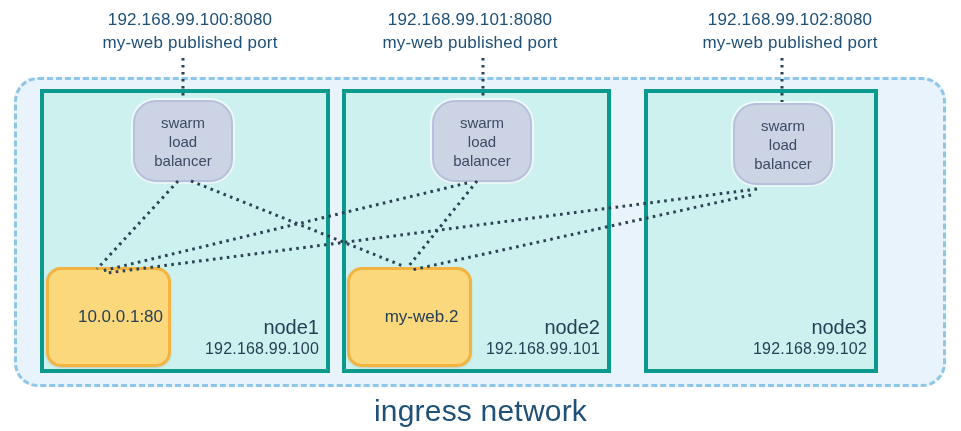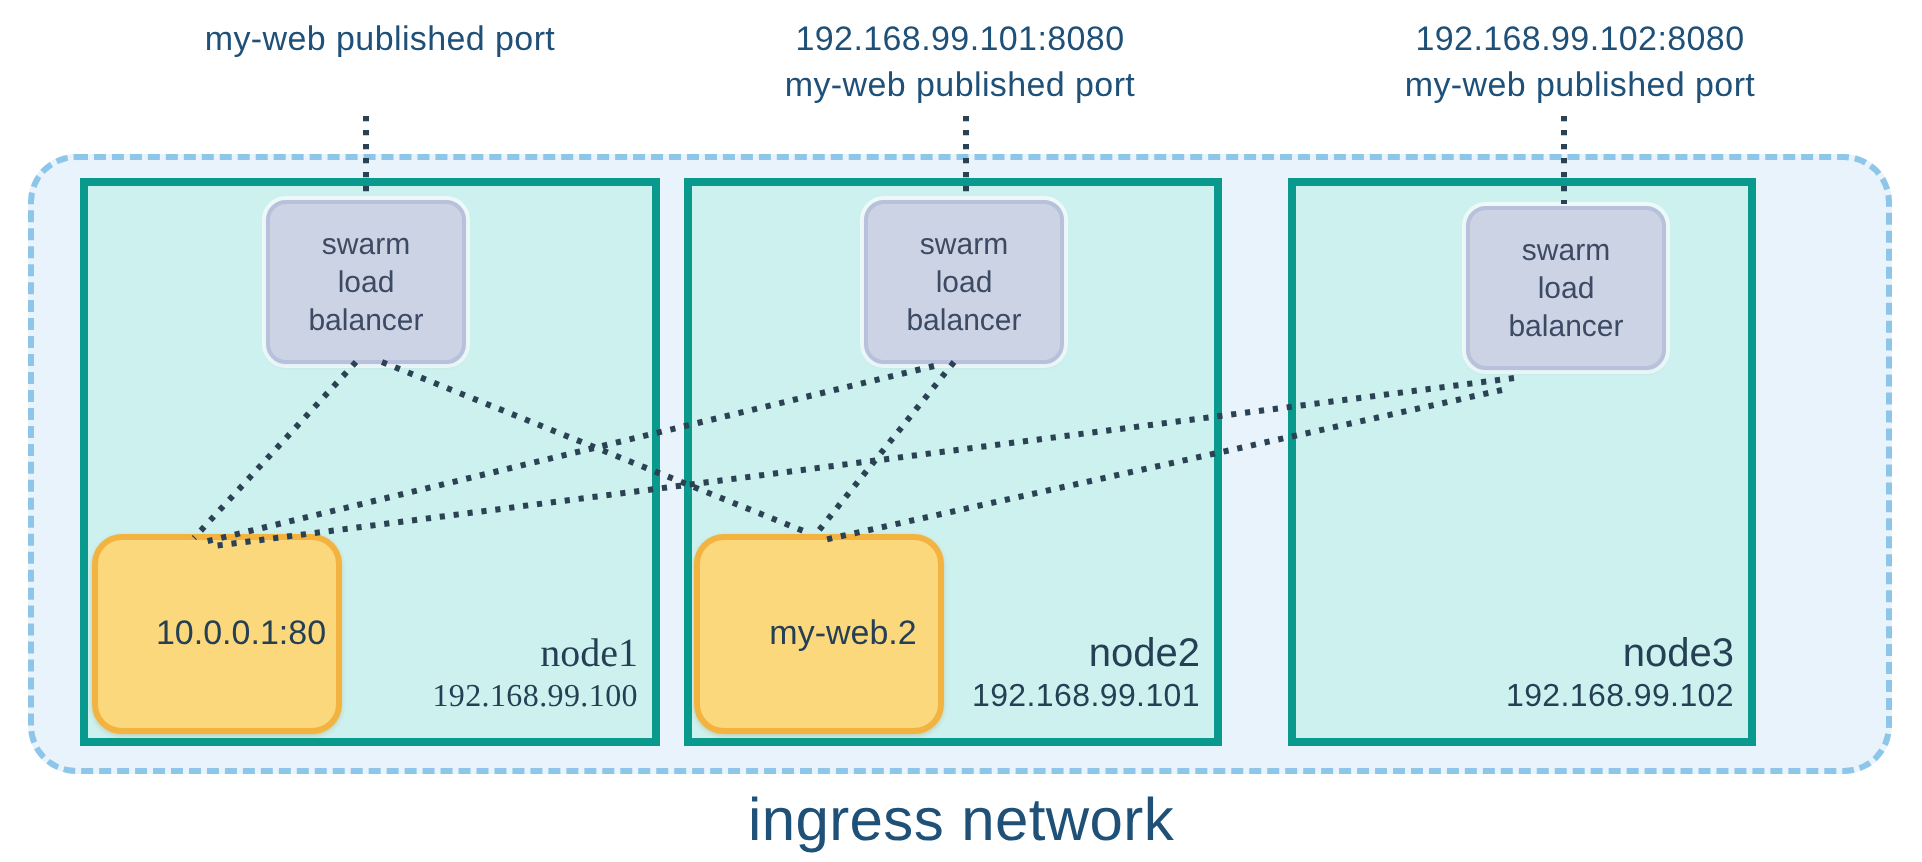--- a/index.html
+++ b/index.html
@@ -14,32 +14,32 @@
   }
   .ingress-box{
     position:absolute;left:14px;top:77px;width:932px;height:310px;
     box-sizing:border-box;border:3px dashed var(--ingress-border);
     border-radius:24px;background:var(--ingress-fill);
   }
   .node{
     position:absolute;top:89px;height:284px;box-sizing:border-box;
     border:4px solid var(--node-border);background:var(--node-fill);
   }
-  .node-1{left:40px;width:290px;font-family:Liberation Serif, serif;}
+  .node-1{left:40px;width:290px;}
   .node-2{left:342px;width:269px;}
   .node-3{left:644px;width:234px;}
   .node-label{
     position:absolute;right:7px;bottom:11px;text-align:right;
     color:var(--text-dark);font-size:20px;line-height:19px;
   }
   .node-label .ip{font-size:16px;margin-top:2px;letter-spacing:.2px;}
   .lb{
     position:absolute;width:100px;height:82px;box-sizing:border-box;
     background:var(--lb-fill);border:2px solid var(--lb-border);
-    border-radius:10px;box-shadow:0 0 0 2px rgba(255,255,255,.65),0 1px 2px rgba(90,110,150,.25);
+    border-radius:23px;box-shadow:0 0 0 2px rgba(255,255,255,.65),0 1px 2px rgba(90,110,150,.25);
     display:flex;flex-direction:column;justify-content:center;text-align:center;
     color:var(--lb-text);font-size:15px;line-height:19px;
   }
   .lb-1{left:133px;top:100px;}
   .lb-2{left:432px;top:100px;}
   .lb-3{left:733px;top:103px;}
   .task{
     position:absolute;top:267px;width:125px;height:100px;box-sizing:border-box;
     background:var(--task-fill);border:3px solid var(--task-border);
     border-radius:15px;box-shadow:0 1px 2px rgba(160,120,20,.25);
@@ -55,23 +55,24 @@
     color:var(--title-blue);font-size:30px;letter-spacing:.2px;
   }
   .z2{z-index:2}.z4{z-index:4}
 </style>
 </head>
 <body>
 
 <div id="canvas">
 
   <div class="port-label" style="left:70px">
+    <div>192.168.99.100:8080</div>
     <div>my-web published port</div>
   </div>
-  <div class="port-label" style="left:360px">
+  <div class="port-label" style="left:350px">
     <div>192.168.99.101:8080</div>
     <div>my-web published port</div>
   </div>
   <div class="port-label" style="left:670px">
     <div>192.168.99.102:8080</div>
     <div>my-web published port</div>
   </div>
 
   <div class="ingress-box"></div>
 

